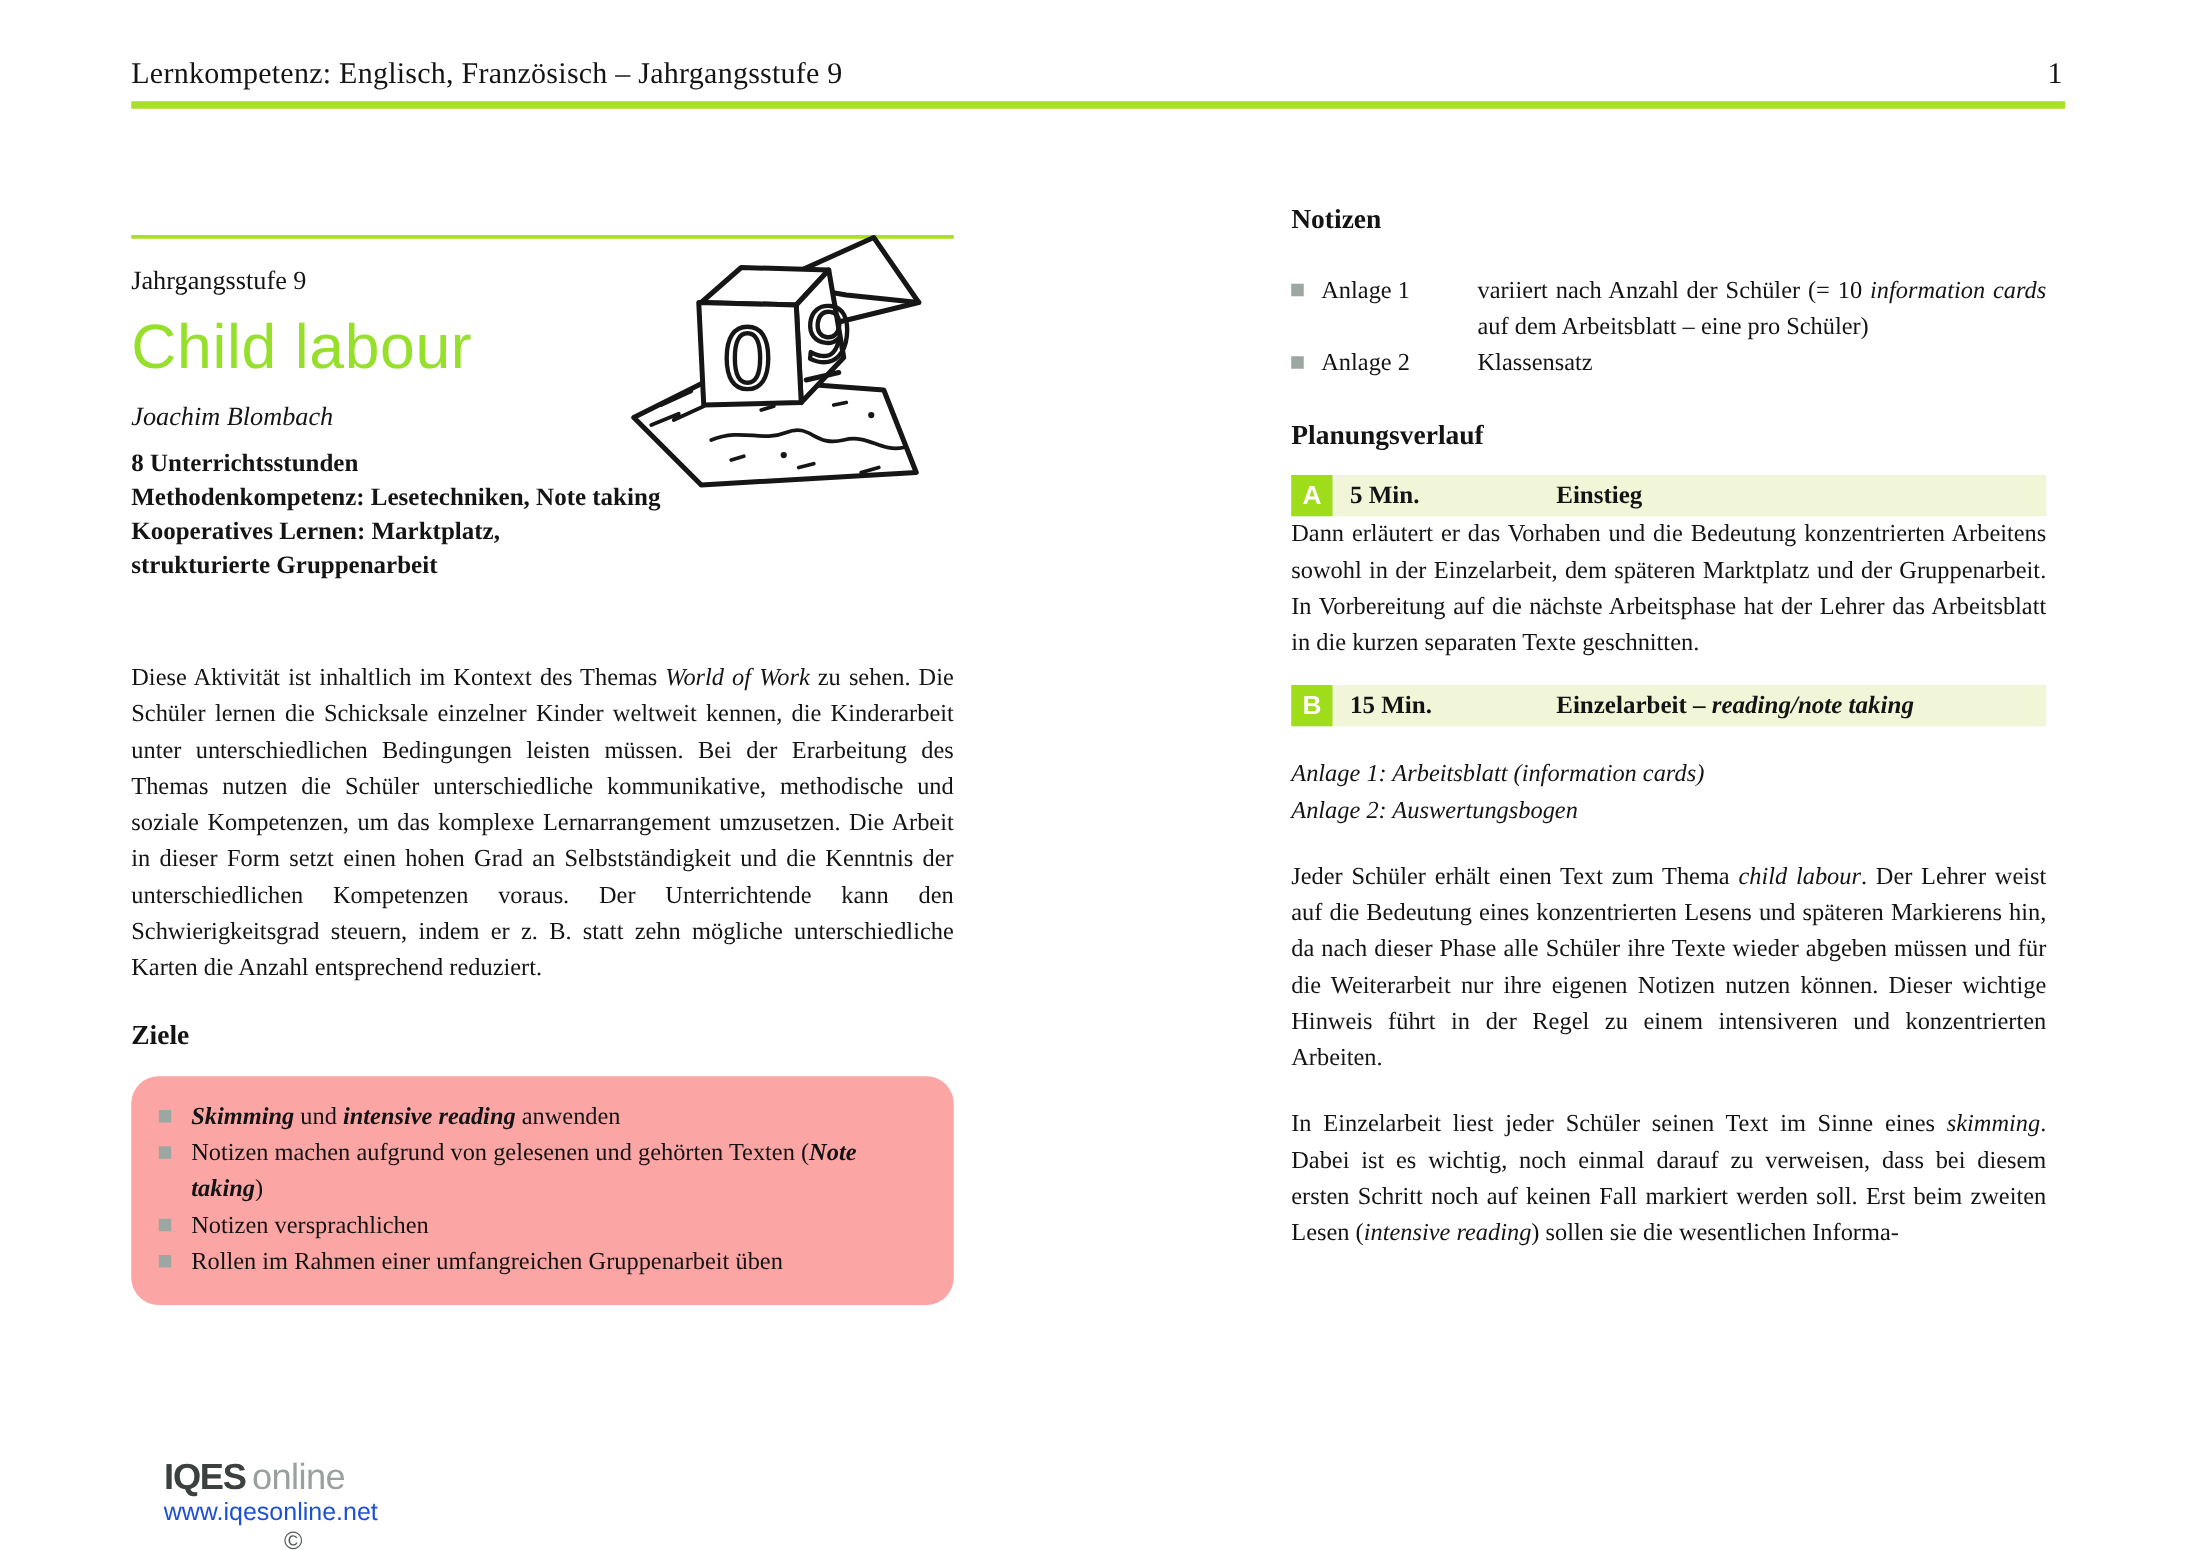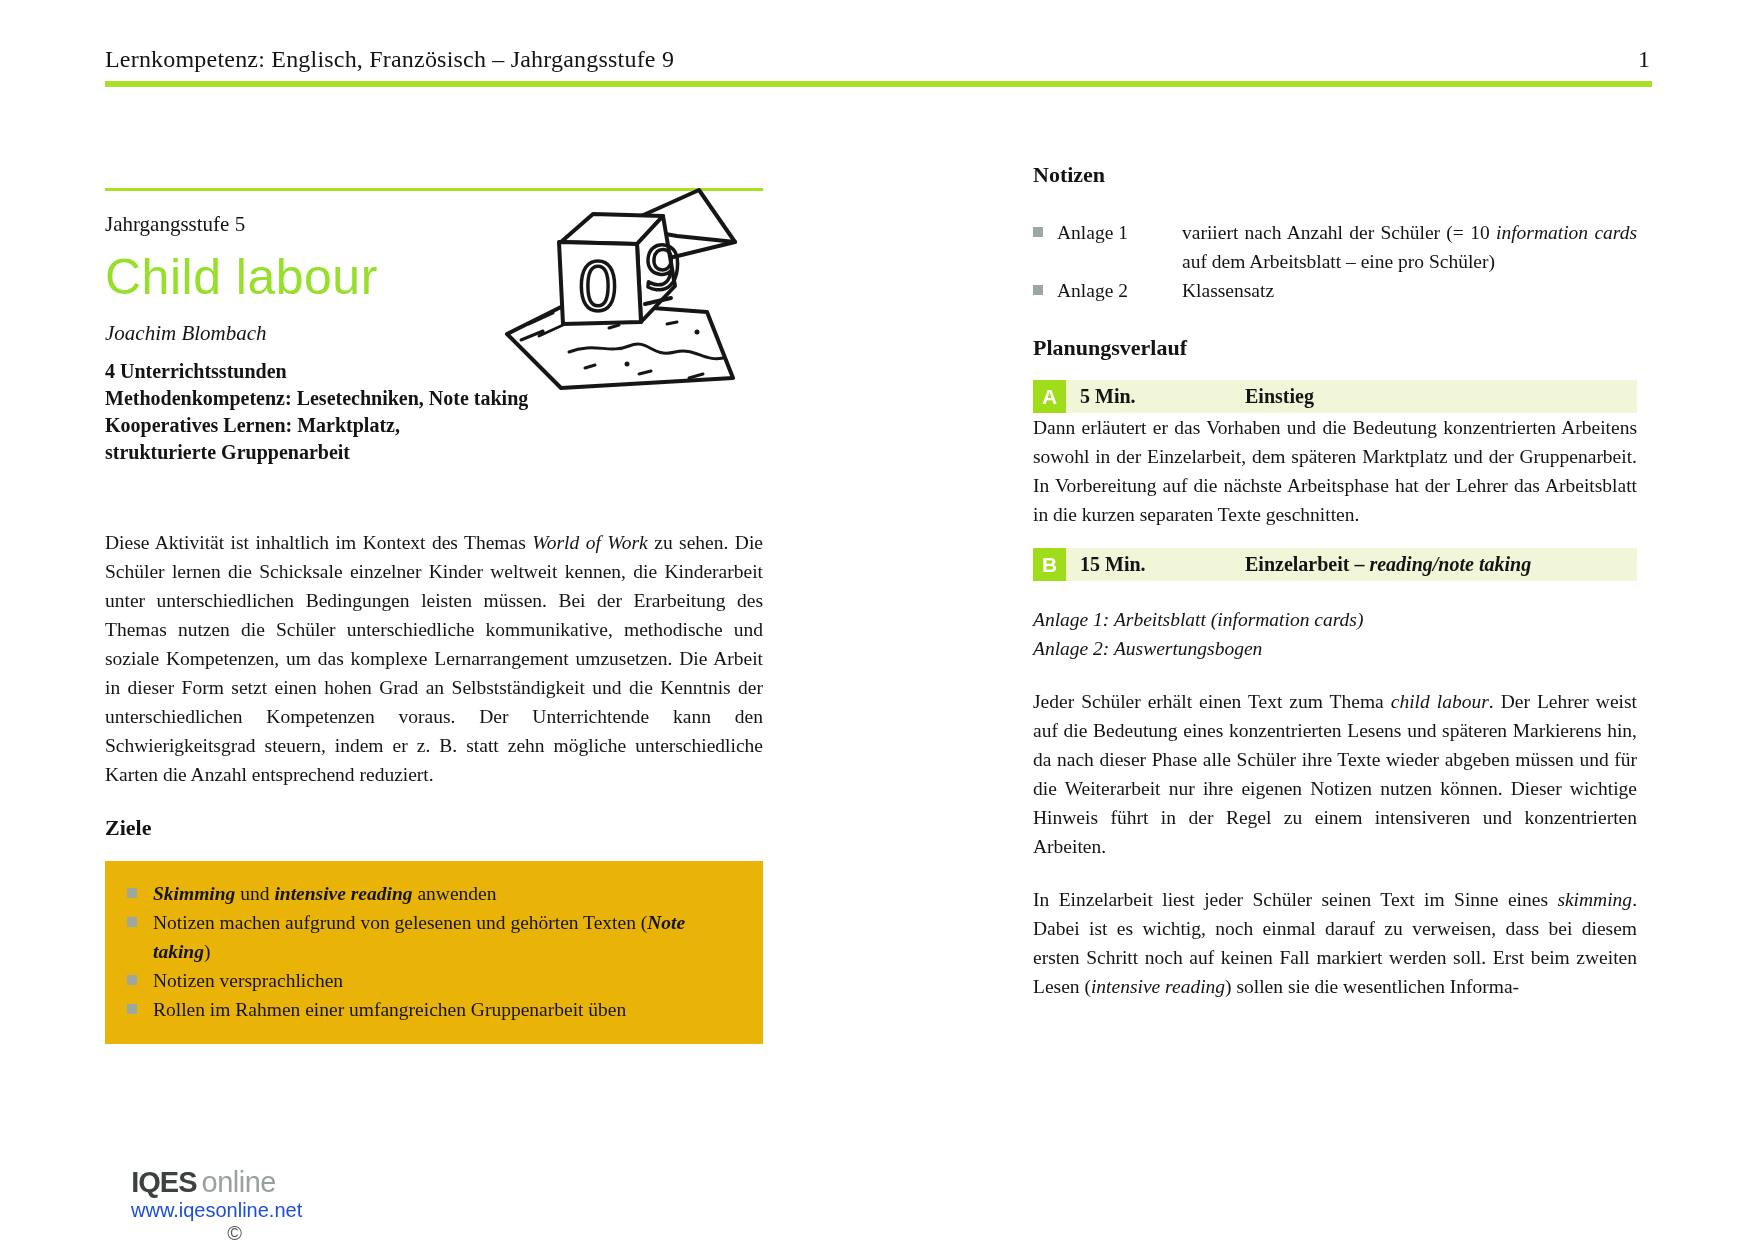--- a/index.html
+++ b/index.html
@@ -27,21 +27,21 @@
   .illustration{position:absolute;right:22px;top:-6px;width:242px;height:212px;}
 
   .body-text{margin:0;font-size:19.5px;line-height:29px;text-align:justify;}
   .intro{margin-top:62px;}
   .i{font-style:italic;}
   .bi{font-style:italic;font-weight:bold;}
 
   .section-heading{margin:0;font-size:22px;font-weight:bold;}
   .ziele-heading{margin-top:26px;}
 
-  .goal-box{margin-top:20px;background:#eab308;padding:18px 22px 20px 22px;}
+  .goal-box{margin-top:20px;background:#fca5a5;padding:18px 22px 20px 22px;border-radius:22px;}
   .bullet-item{display:grid;grid-template-columns:26px auto;font-size:19.5px;line-height:29px;}
   .sq{width:10px;height:10px;background:#9ca7a1;margin-top:9px;display:inline-block;}
 
   
   .material-heading{padding-top:14px;}
   .material-rows{margin-top:30px;}
   .material-row{display:grid;grid-template-columns:24px 125px auto;font-size:19.5px;line-height:29px;}
   .mat-label{}
   .mat-desc{text-align:justify;}
   .plan-heading{margin-top:30px;}
@@ -96,26 +96,26 @@
       <circle cx="198" cy="150" r="2.5" fill="#161616" stroke="none"></circle>
 
       <polygon points="62,60 94,32 164,34 138,62" fill="#ffffff"></polygon>
       <polygon points="138,62 164,34 176,104 142,140" fill="#ffffff"></polygon>
       <polygon points="60,60 138,62 142,140 64,142" fill="#ffffff"></polygon>
       <text x="78" y="128" font-family="DejaVu Sans, sans-serif" font-size="66" stroke-width="3.5" stroke="#161616" fill="none">0</text>
       <text x="144" y="106" font-family="DejaVu Sans, sans-serif" font-size="60" stroke-width="3.5" stroke="#161616" fill="none" transform="rotate(6 150 90)">9</text>
       <path d="M146,122 L172,116" stroke-width="4"></path>
     </svg>
 
-    <div class="kicker">Jahrgangsstufe 5</div>
+    <div class="kicker">Jahrgangsstufe 9</div>
     <h1 class="doc-title">Child labour</h1>
     <div class="author">Joachim Blombach</div>
 
     <div class="meta">
-      <div class="meta-line">4 Unterrichtsstunden</div>
+      <div class="meta-line">8 Unterrichtsstunden</div>
       <div class="meta-line">Methodenkompetenz: Lesetechniken, Note taking</div>
       <div class="meta-line">Kooperatives Lernen: Marktplatz,</div>
       <div class="meta-line">strukturierte Gruppenarbeit</div>
     </div>
 
     <p class="body-text intro"><span>Diese Aktivität ist inhaltlich im Kontext des Themas </span><span class="i">World of Work</span><span> zu sehen. Die Schüler lernen die Schicksale einzelner Kinder weltweit kennen, die Kinderarbeit unter unterschiedlichen Bedingungen leisten müssen. Bei der Erarbeitung des Themas nutzen die Schüler unterschiedliche kommunikative, methodische und soziale Kompetenzen, um das komplexe Lernarrangement umzusetzen. Die Arbeit in dieser Form setzt einen hohen Grad an Selbstständigkeit und die Kenntnis der unterschiedlichen Kompetenzen voraus. Der Unterrichtende kann den Schwierigkeitsgrad steuern, indem er z. B. statt zehn mögliche unterschiedliche Karten die Anzahl entsprechend reduziert.</span></p>
 
     <h2 class="section-heading ziele-heading">Ziele</h2>
 
     <div class="goal-box">

